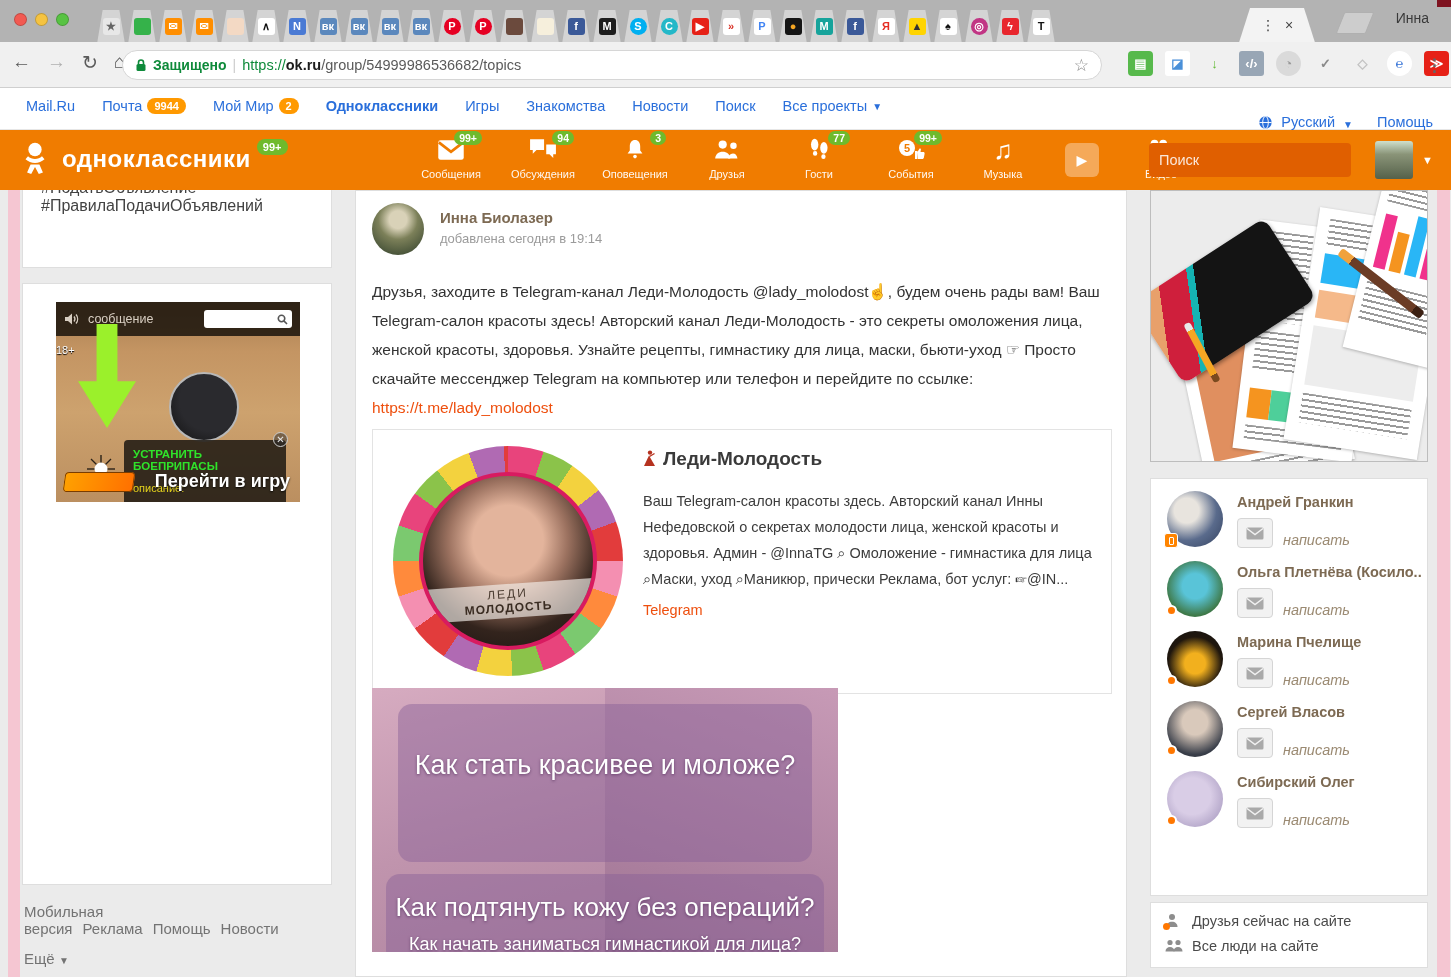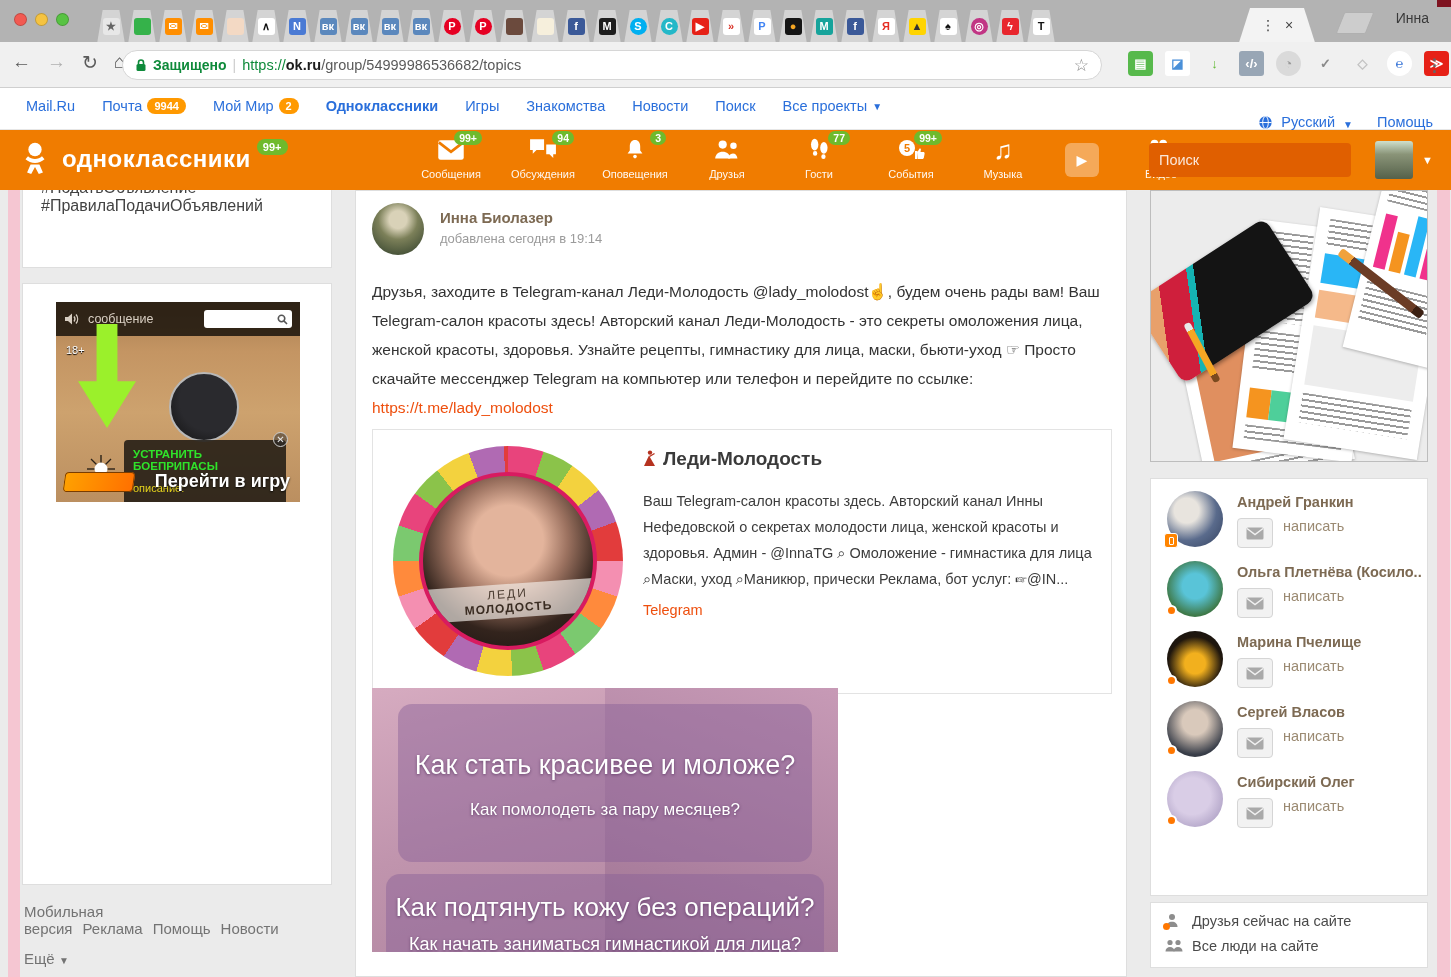--- a/index.html
+++ b/index.html
@@ -69,21 +69,21 @@
   .card { position:absolute; background:#fff; border:1px solid #dedede; }
 
   
   .hashcard { left:22px; top:166px; width:310px; height:102px; padding:12px 18px; z-index:1; }
   .hashtag { color:#424242; font-size:16px; margin-bottom:0; cursor:pointer; }
   .adcard { left:22px; top:283px; width:310px; height:602px; }
   .adimg { position:absolute; left:33px; top:18px; width:244px; height:200px; overflow:hidden; background:linear-gradient(180deg,#a97c50 0%,#c49563 25%,#cda26e 55%,#bb8f60 100%); }
   .adtop { position:absolute; left:0; top:0; right:0; height:34px; background:rgba(25,19,12,.85); display:flex; align-items:center; padding:0 8px; gap:8px; }
   .adtop-label { color:#d8cec2; font-size:12.5px; }
   .adsearch { margin-left:auto; width:88px; height:18px; background:#fff; border-radius:3px; display:flex; align-items:center; justify-content:flex-end; padding:0 4px; }
-  .adage { position:absolute; left:10px; top:42px; color:#fff; font-size:11px; text-shadow:0 1px 1px #000; }
+  .adage { position:absolute; left:0; top:42px; color:#fff; font-size:11px; text-shadow:0 1px 1px #000; }
   .green-arrow { position:absolute; left:22px; top:22px; width:58px; height:104px; background:#9bf02b; clip-path:polygon(32% 0,68% 0,68% 55%,100% 55%,50% 100%,0 55%,32% 55%); filter:drop-shadow(0 1px 1px rgba(0,0,0,.4)); }
   .adavatar { position:absolute; left:113px; top:70px; width:70px; height:70px; border-radius:50%; border:2px solid #b8b8b8; background:radial-gradient(circle at 60% 40%, #2a2a2e 0 55%, #111 100%); background-color:#9aa0a6; }
   .adpanel { position:absolute; left:68px; top:138px; width:162px; height:102px; background:rgba(28,24,18,.85); border-radius:4px; padding:8px 9px; }
   .adtitle { color:#2fe32a; font-weight:bold; font-size:11.5px; }
   .adlabel { color:#e5d31d; font-size:11px; margin-top:10px; }
   .addesc { color:#cfc6ba; font-size:17px; margin-top:3px; }
   .adclose { position:absolute; right:-2px; top:-8px; width:15px; height:15px; border-radius:50%; border:1px solid #cfcfcf; color:#e8e8e8; font-size:10px; display:flex; align-items:center; justify-content:center; background:rgba(40,40,40,.5); }
   .adsun { position:absolute; left:30px; top:152px; }
   .adlogo { position:absolute; left:8px; bottom:10px; width:70px; height:20px; background:linear-gradient(100deg,#ffa200,#ff6f00); border-radius:4px; transform:skewX(-8deg); box-shadow:inset 0 0 0 1px #7a3c00; }
   .adcta { position:absolute; right:10px; bottom:10px; color:#fff; font-weight:bold; font-size:18px; text-shadow:0 1px 2px rgba(0,0,0,.8); }
@@ -133,21 +133,21 @@
   .pencil1 { left:178px; top:88px; width:104px; height:9px; background:linear-gradient(90deg,#f0a23c 0 14%,#6b3c25 14% 90%,#3c2012 90%); transform:rotate(38deg); }
   .pencil2 { left:18px; top:158px; width:66px; height:7px; background:linear-gradient(90deg,#e8e8e8 0 12%,#f5a623 12% 88%,#7a4a1f 88%); transform:rotate(62deg); }
 
   .friendscard { left:1150px; top:478px; width:278px; height:418px; padding:12px 0 0 16px; }
   .friend { display:flex; gap:14px; margin-bottom:13px; }
   .favatar { position:relative; width:56px; height:56px; border-radius:50%; flex:none; cursor:pointer; }
   .fdot { position:absolute; left:-1px; bottom:1px; width:11px; height:11px; border-radius:50%; background:#ff7700; border:2px solid #fff; }
   .fphone { position:absolute; left:-3px; bottom:-1px; width:14px; height:15px; border-radius:3px; background:#ff8400; border:1px solid #fff; display:flex; align-items:center; justify-content:center; }
   .fphone i { display:block; width:5px; height:8px; border:1px solid #fff; border-radius:1px; }
   .fname { color:#7d6a53; font-weight:bold; font-size:14.5px; margin-top:3px; white-space:nowrap; overflow:hidden; max-width:185px; cursor:pointer; }
-  .fbtnrow { display:flex; align-items:flex-start; gap:10px; margin-top:8px; }
+  .fbtnrow { display:flex; align-items:flex-end; gap:10px; margin-top:8px;font-style:italic; }
   .fbtn { width:36px; height:30px; background:#f2f2f2; border:1px solid #d5d5d5; border-radius:4px; display:flex; align-items:center; justify-content:center; cursor:pointer; }
   .faction { color:#9b8a72; font-size:14.5px; cursor:pointer; }
 
   .linkscard { left:1150px; top:902px; width:278px; height:66px; padding:10px 14px; }
   .rlink { display:flex; align-items:center; gap:9px; margin-bottom:9px; color:#4a4a4a; font-size:14.5px; cursor:pointer; }
   .ricon { position:relative; width:18px; height:16px; flex:none; }
   .rdot { position:absolute; left:-2px; bottom:-1px; width:7px; height:7px; border-radius:50%; background:#ff7700; }
 </style>
 </head>
 <body>
@@ -592,21 +592,20 @@
       <div class="tgdesc">Ваш Telegram-салон красоты здесь. Авторский канал Инны Нефедовской о секретах молодости лица, женской красоты и здоровья. Админ - @InnaTG ⌕ Омоложение - гимнастика для лица ⌕Маски, уход ⌕Маникюр, прически Реклама, бот услуг: ☞@IN...</div>
       <div class="tglink">Telegram</div>
     </div>
 
     <div class="pimg">
       <div class="ph-left"></div>
       <div class="ph-right"></div>
       <div class="pov pov1"></div>
       <div class="pov pov2"></div>
       <div class="pline pl1">Как стать красивее и моложе?</div>
-      <div class="pline pl2">Как помолодеть за пару месяцев?</div>
       <div class="pline pl3">Как подтянуть кожу без операций?</div>
       <div class="pline pl4">Как начать заниматься гимнастикой для лица?</div>
     </div>
   </div>
 
   <div class="card collagecard">
     <div class="paper" style="left:40px;top:135px;width:150px;height:150px;transform:rotate(-12deg);">
       <div class="blk" style="left:12px;top:14px;width:80px;height:110px;background:#e08f5f;"></div>
       <div class="blk" style="left:100px;top:14px;width:20px;height:60px;background:#c3e24a;"></div>
       <div class="blk tx" style="left:12px;top:130px;width:110px;height:16px;"></div>

